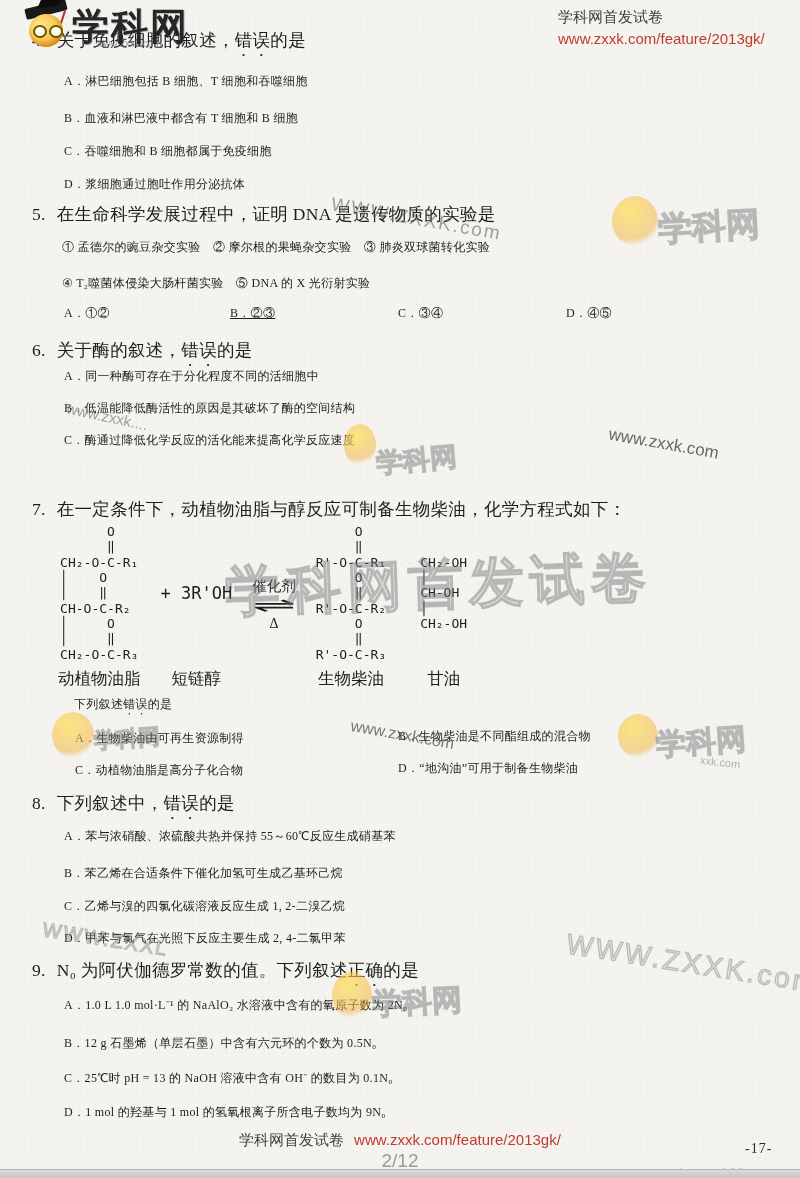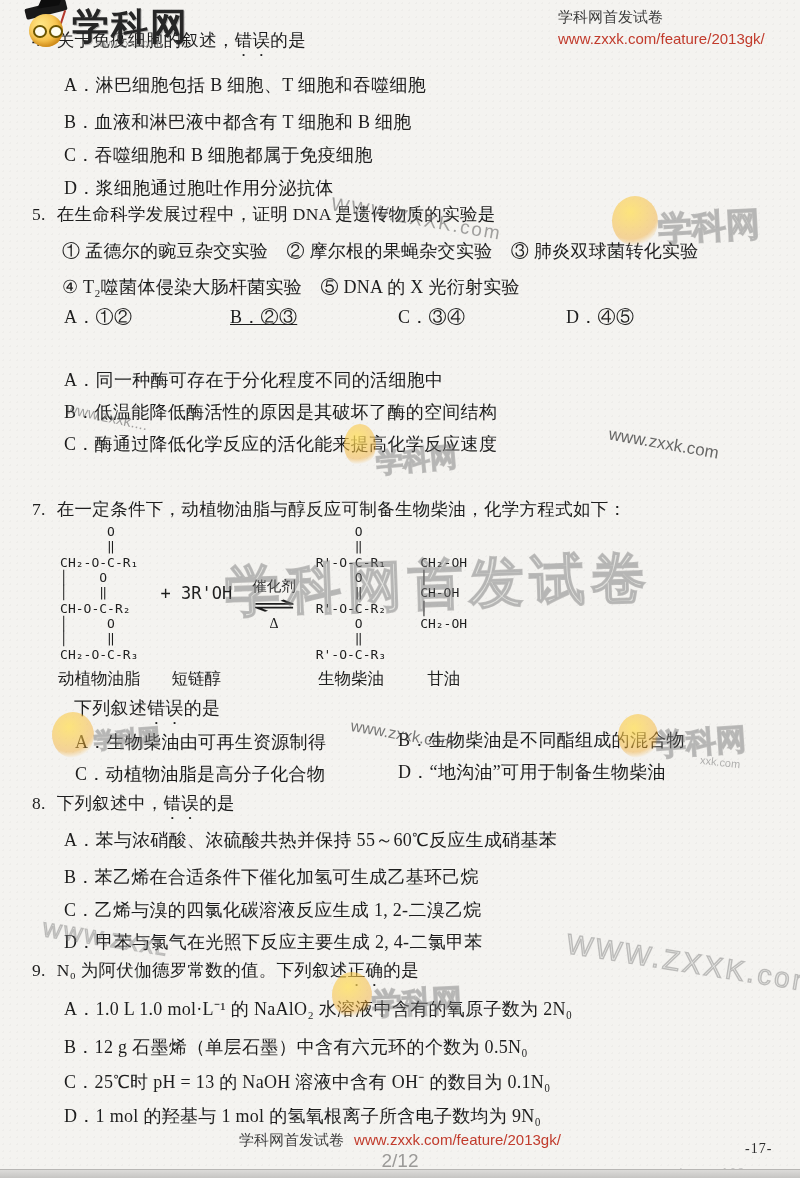--- a/index.html
+++ b/index.html
@@ -3,21 +3,21 @@
 <meta charset="utf-8">
 <style>
   html,body{margin:0;padding:0;}
   body{background:#9a9a9a;font-family:"Liberation Serif",serif;}
   .sheet{
     position:relative;width:800px;height:1178px;margin:0 auto;
     background:#f4f3f0;overflow:hidden;color:#1d1d1d;
     background-image:radial-gradient(rgba(0,0,0,0.022) 1px, transparent 1px);
     background-size:7px 7px;
   }
-  .line{position:absolute;font-size:18px;line-height:1.25;white-space:nowrap;letter-spacing:.3px;}
+  .line{position:absolute;font-size:12px;line-height:1.25;white-space:nowrap;letter-spacing:.3px;}
   .stem{font-size:17.5px;}
   .qnum{margin-right:11px;}
   .emph{
     -webkit-text-emphasis:filled dot #1d1d1d;text-emphasis:filled dot #1d1d1d;
     -webkit-text-emphasis-position:under left;text-emphasis-position:under left;
   }
   
   .logo{position:absolute;left:24px;top:0;display:flex;align-items:center;z-index:6;}
   .mascot{position:relative;width:46px;height:52px;flex:0 0 auto;}
   .mascot .face{position:absolute;left:5px;top:14px;width:34px;height:33px;border-radius:50%;
@@ -98,20 +98,23 @@
   <div class="line stem" style="left:32px;top:204px;">
     <span class="qnum">5.</span><span>在生命科学发展过程中，证明 DNA 是遗传物质的实验是</span>
   </div>
   <div class="line" style="left:62px;top:240px;">① 孟德尔的豌豆杂交实验　② 摩尔根的果蝇杂交实验　③ 肺炎双球菌转化实验</div>
   <div class="line" style="left:62px;top:276px;">④ T₂噬菌体侵染大肠杆菌实验　⑤ DNA 的 X 光衍射实验</div>
   <div class="line" style="left:64px;top:306px;">A．①②</div>
   <div class="line" style="left:230px;top:306px;text-decoration:underline;">B．②③</div>
   <div class="line" style="left:398px;top:306px;">C．③④</div>
   <div class="line" style="left:566px;top:306px;">D．④⑤</div>
 
+  <div class="line stem" style="left:32px;top:340px;">
+    <span class="qnum">6.</span><span>关于酶的叙述，</span><span class="emph">错误</span><span>的是</span>
+  </div>
   <div class="line" style="left:64px;top:369px;">A．同一种酶可存在于分化程度不同的活细胞中</div>
   <div class="line" style="left:64px;top:401px;">B．低温能降低酶活性的原因是其破坏了酶的空间结构</div>
   <div class="line" style="left:64px;top:433px;">C．酶通过降低化学反应的活化能来提高化学反应速度</div>
 
   <div class="line stem" style="left:32px;top:499px;">
     <span class="qnum">7.</span><span>在一定条件下，动植物油脂与醇反应可制备生物柴油，化学方程式如下：</span>
   </div>
 
   <div class="chem-row">
     <div class="chem-col">

